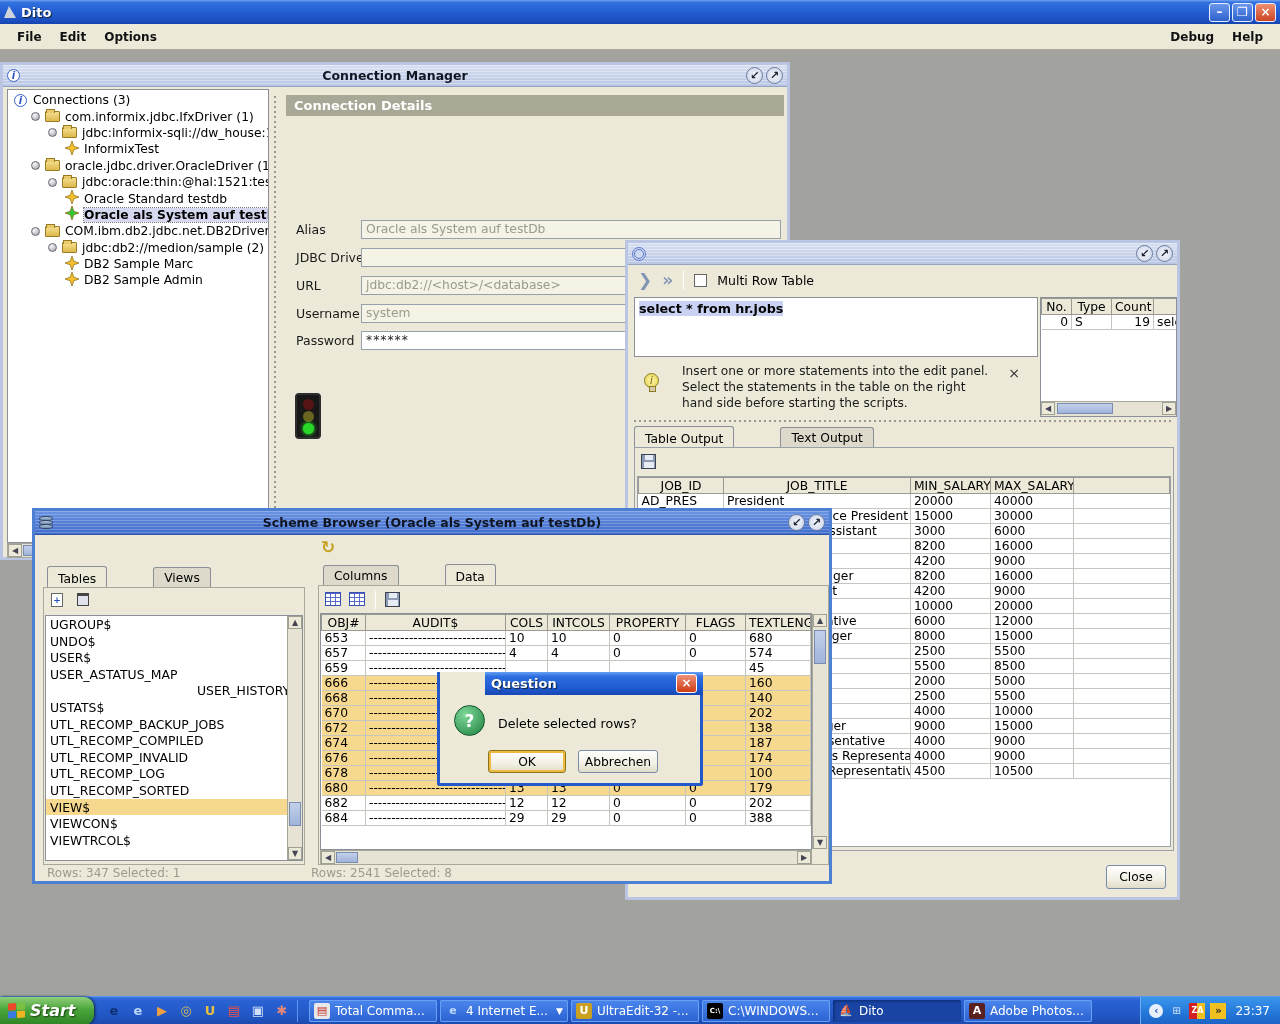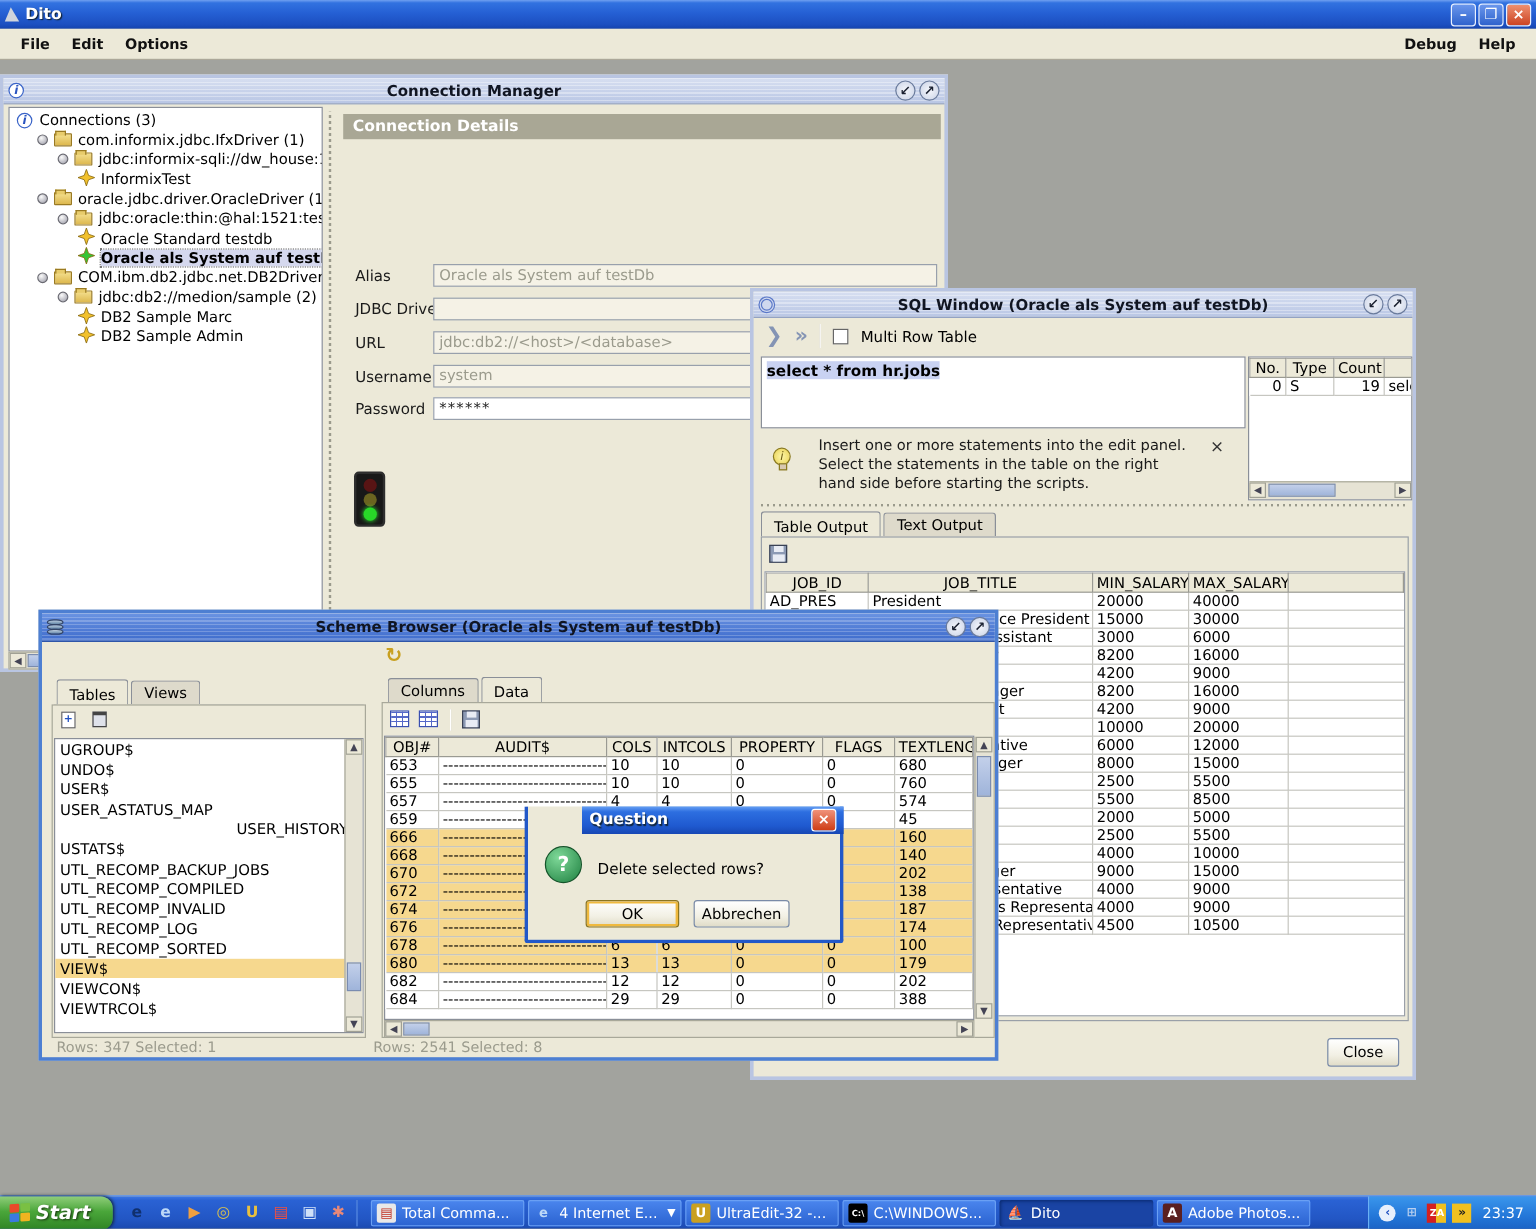--- a/index.html
+++ b/index.html
@@ -67,21 +67,21 @@
   
   table.jgrid { border-collapse:collapse; table-layout:fixed; width:100%; background:#fff; }
   table.jgrid th { background:#ece9d8; border:1px solid #9a9a92; font-weight:normal; font-size:12.3px;
     height:16px; overflow:hidden; white-space:nowrap; padding:0 3px; }
   table.jgrid td { border-right:1px solid #c6c6c0; border-bottom:1px solid #c6c6c0; font-size:12.3px;
     height:15px; overflow:hidden; white-space:nowrap; padding:0 3px; }
   tr.selrow td { background:#f6d88e; }
   td.num { text-align:right; }
 
   
-  .jtabs { position:absolute; display:flex; align-items:flex-end; height:22px; }
+  .jtabs { position:absolute; display:flex; align-items:flex-end; height:22px;gap:44px; }
   .jtab { border:1px solid #8a8f98; border-bottom:none; background:#dedacb; padding:3px 10px 2px;
     margin-right:2px; font-size:12.3px; border-radius:3px 3px 0 0; }
   .jtab.active { background:#ece9d8; font-weight:normal; padding-top:5px; position:relative; top:1px; }
 
   
   .sb-h, .sb-v { position:absolute; background:#e6e3d4; border:1px solid #a8a89a; }
   .sb-thumb { position:absolute; background:linear-gradient(180deg,#c3d0ea,#9fb4da); border:1px solid #7a8cb0; }
   .sb-arr { position:absolute; width:14px; height:13px; background:#ece9d8; border:1px solid #a0a094;
     font-size:8px; color:#445; display:flex; align-items:center; justify-content:center; }
 
@@ -271,21 +271,20 @@
   <div class="traffic" style="left:292px; top:328px;">
     <i style="background:#581414;"></i>
       <i style="background:#6a6420;"></i>
       <i style="background:#28d828; box-shadow:0 0 4px #3f3;"></i>
   </div>
 </div>
 
 <div class="iframe inactive" id="win-sql" style="left:625px; top:240px; width:555px; height:660px; z-index:20;">
   <div class="metal-title">
     <span class="swirl"></span>
-    <span class="t-text">SQL Window (Oracle als System auf testDb)</span>
     <div class="metal-btns">
       <div class="metal-btn">↙</div>
       <div class="metal-btn">↗</div>
     </div>
   </div>
   <div style="position:absolute; left:0; top:22px; width:549px; height:30px; display:flex; align-items:center; padding:0 10px; gap:10px;">
     <span style="color:#8494b4; font-weight:bold; font-size:17px;">❯</span>
     <span style="color:#8494b4; font-weight:bold; font-size:17px;">»</span>
     <span style="width:1px; height:20px; background:#c0bdae; border-right:1px solid #fff;"></span>
     <span class="checkbox"></span>
@@ -574,29 +573,20 @@
           <tr>
             <td>653</td>
             <td>-------------------------------</td>
             <td>10</td>
             <td>10</td>
             <td>0</td>
             <td>0</td>
             <td>680</td>
           </tr>
           <tr>
-            <td>655</td>
-            <td>-------------------------------</td>
-            <td>10</td>
-            <td>10</td>
-            <td>0</td>
-            <td>0</td>
-            <td>760</td>
-          </tr>
-          <tr>
             <td>657</td>
             <td>-------------------------------</td>
             <td>4</td>
             <td>4</td>
             <td>0</td>
             <td>0</td>
             <td>574</td>
           </tr>
           <tr>
             <td>659</td>

